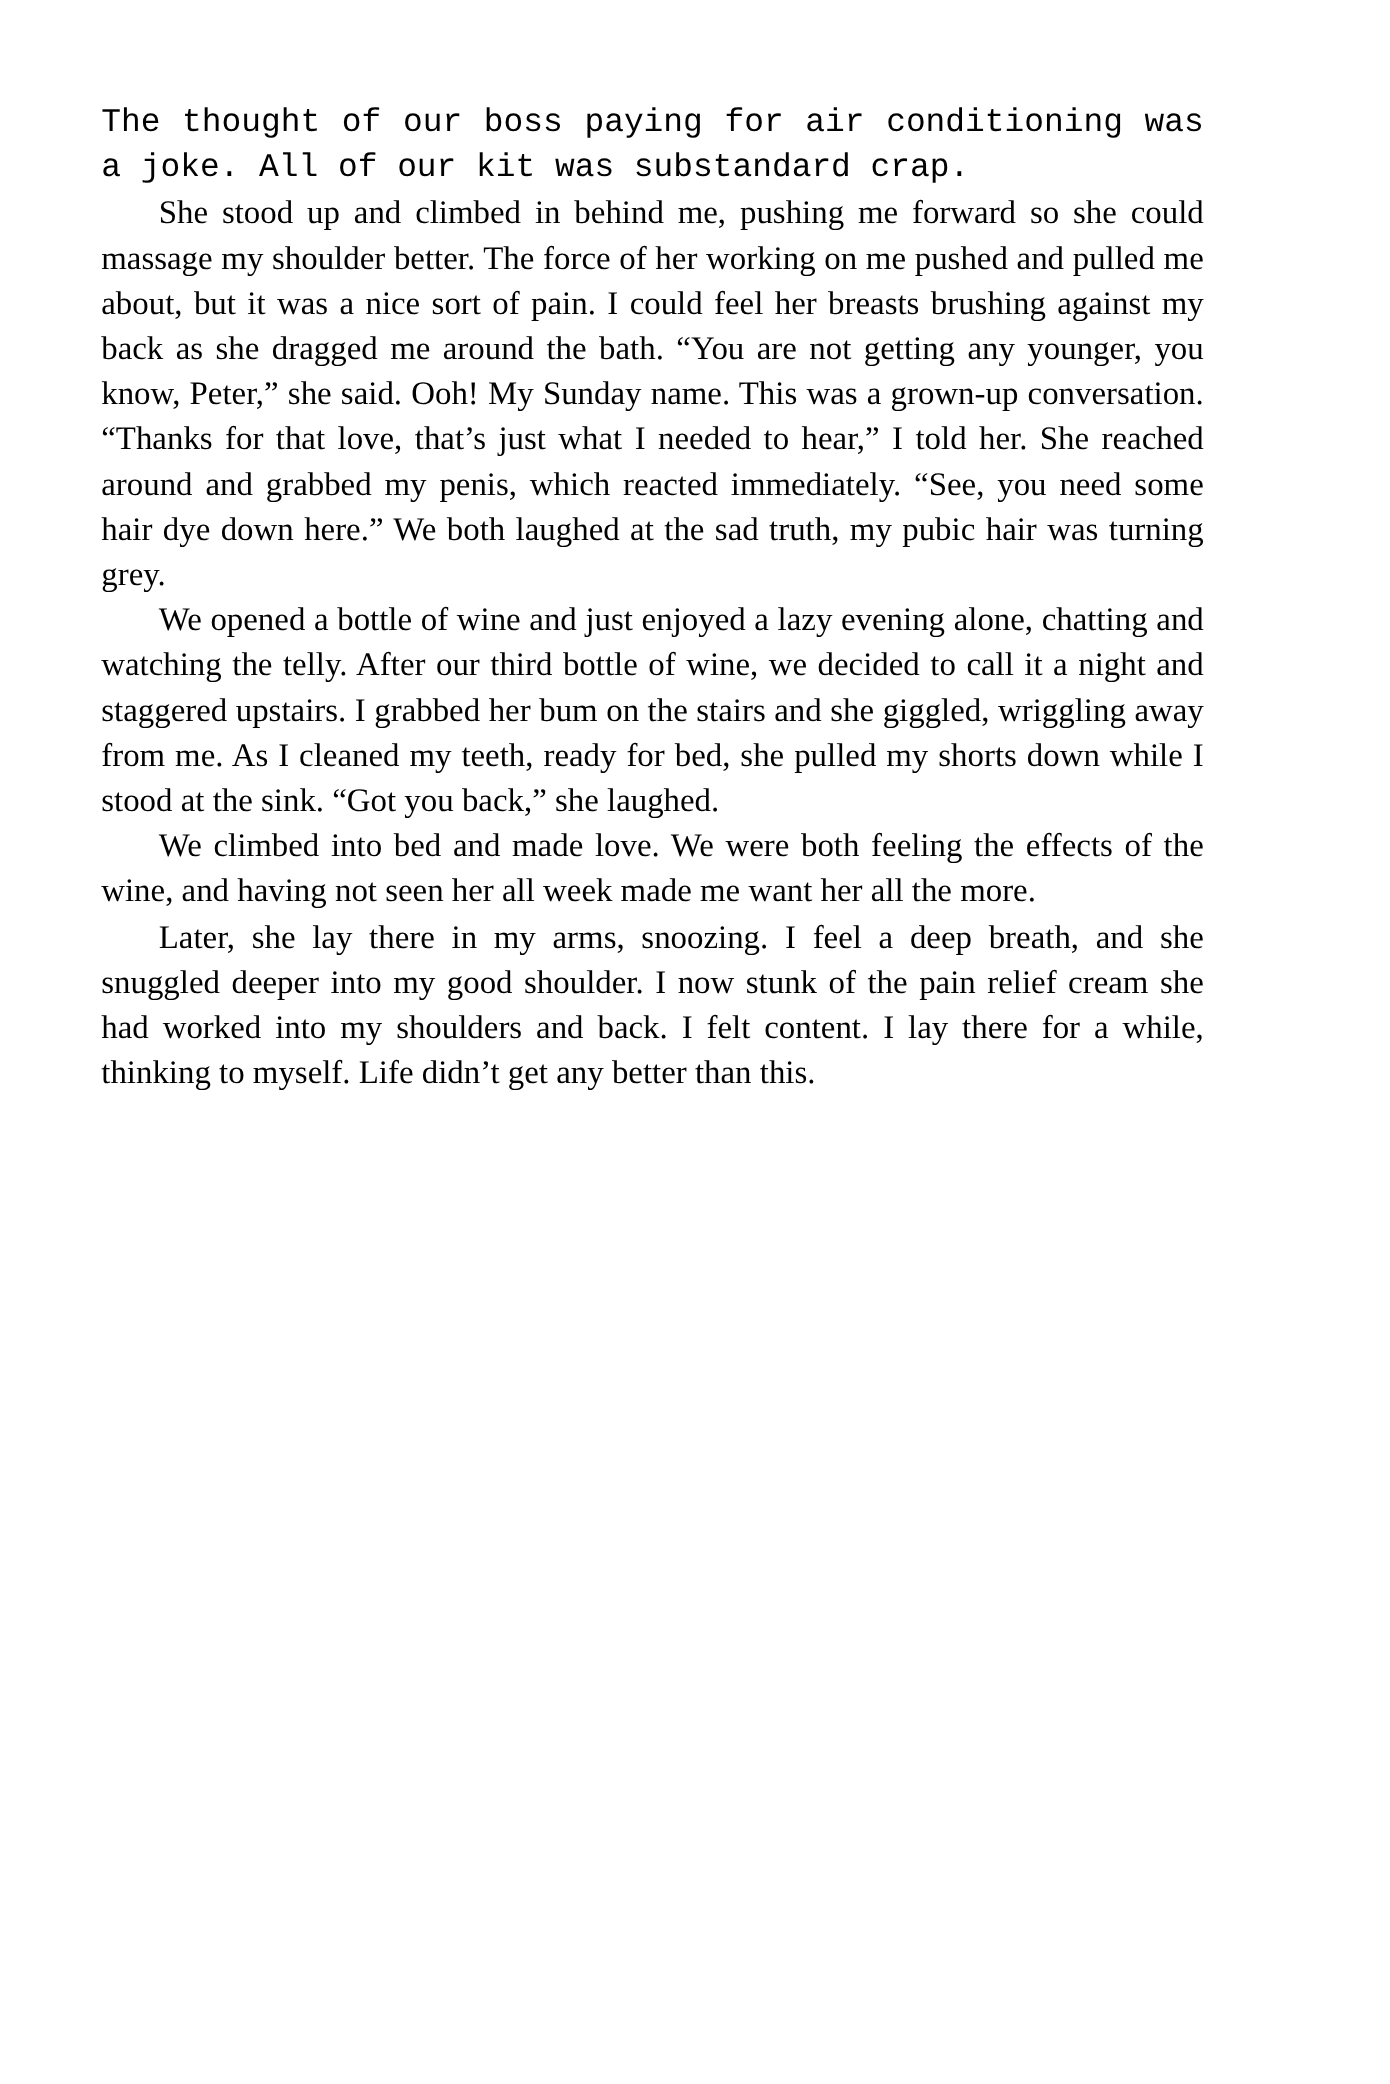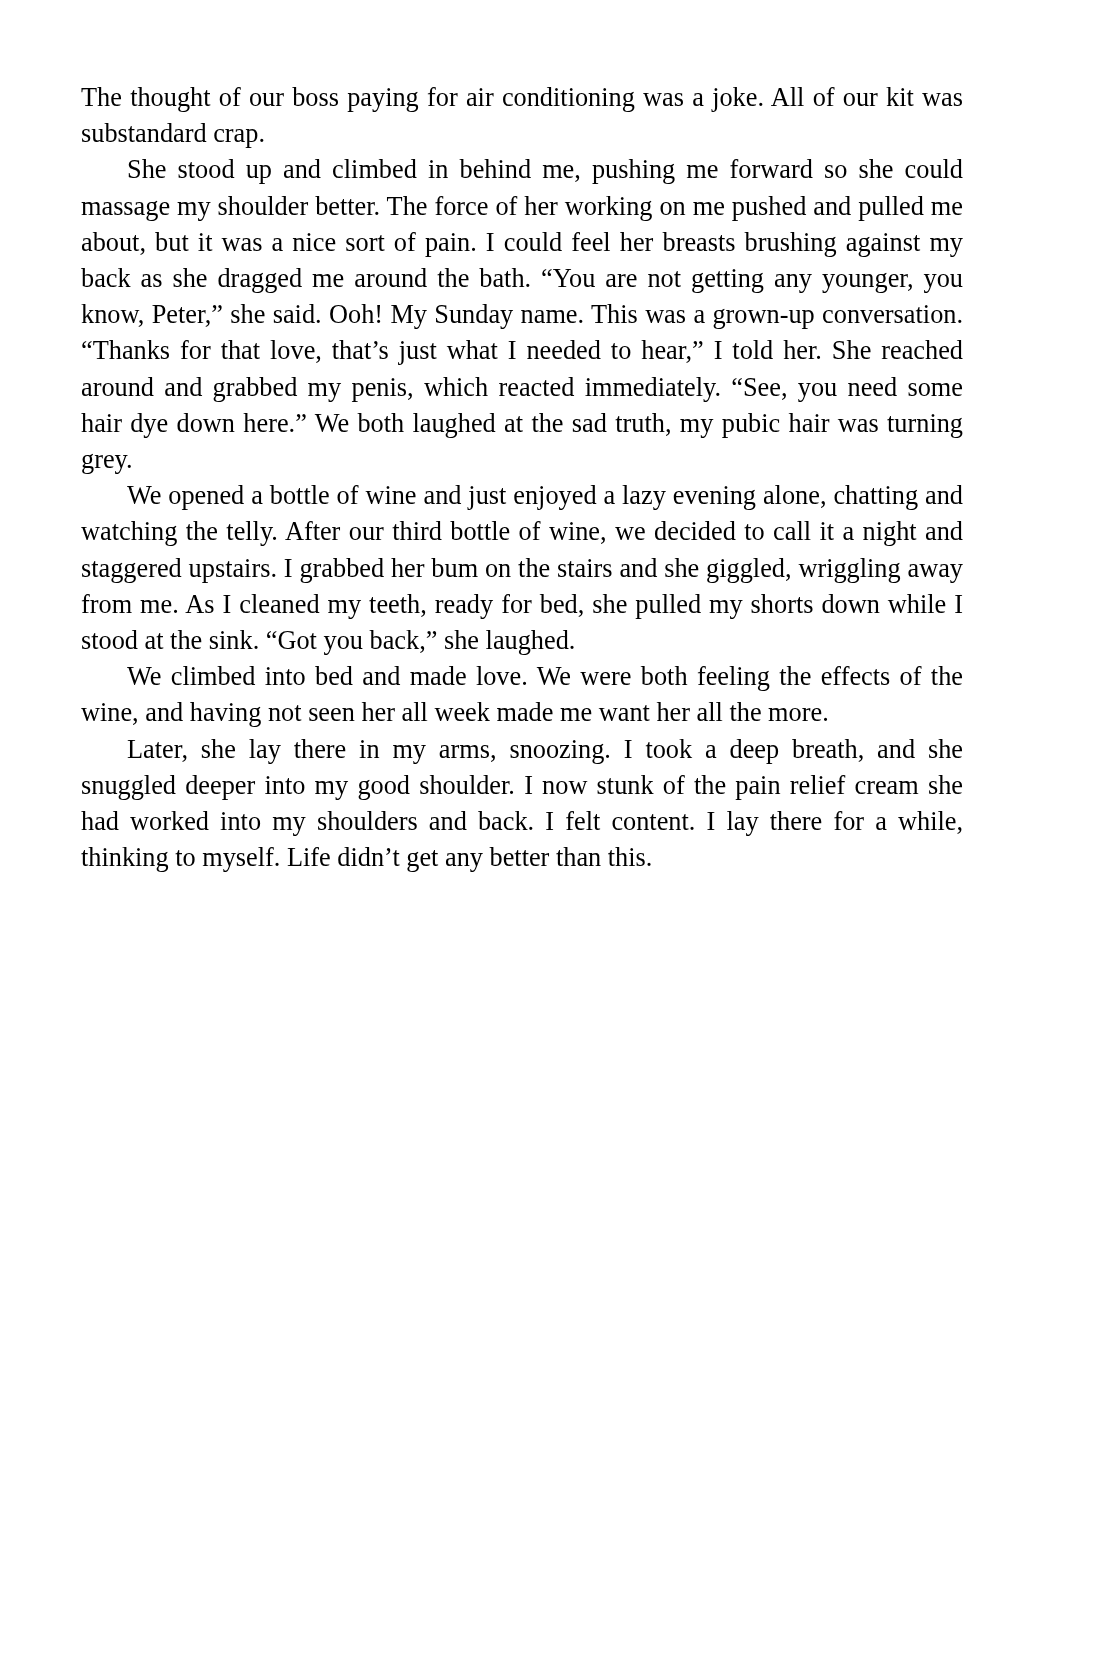--- a/index.html
+++ b/index.html
@@ -36,20 +36,21 @@
     text-align: justify;
     text-justify: inter-word;
     text-indent: 46px;
     hyphens: none;
     -webkit-hyphens: none;
     word-spacing: 0px;
     letter-spacing: 0px;
   }
   .para.no-indent {
     text-indent: 0;
+    font-family: Liberation Mono, monospace;
   }
   
   .para:last-child {
     margin-bottom: 0;
   }
 </style>
 </head>
 <body>
 
 <div class="page">
@@ -59,16 +60,16 @@
 
     <p class="para">She stood up and climbed in behind me, pushing me forward so she could massage my shoulder better. The force of her working on me pushed and pulled me about, but it was a nice sort of pain. I could feel her breasts brushing against my back as she dragged me around the bath. “You are not getting any younger, you know, Peter,” she said. Ooh! My Sunday name. This was a grown-up conversation. “Thanks for that love, that’s just what I needed to hear,” I told her. She reached around and grabbed my penis, which reacted immediately. “See, you need some hair dye down here.” We both laughed at the sad truth, my pubic hair was turning grey.</p>
 
 
 
     <p class="para">We opened a bottle of wine and just enjoyed a lazy evening alone, chatting and watching the telly.  After our third bottle of wine, we decided to call it a night and staggered upstairs. I grabbed her bum on the stairs and she giggled, wriggling away from me. As I cleaned my teeth, ready for bed, she pulled my shorts down while I stood at the sink. “Got you back,” she laughed.</p>
 
 
     <p class="para">We climbed into bed and made love. We were both feeling the effects of the wine, and having not seen her all week made me want her all the more.</p>
 
-    <p class="para">Later, she lay there in my arms, snoozing. I took a deep breath, and she snuggled deeper into my good shoulder. I now stunk of the pain relief cream she had worked into my shoulders and back. I felt content. I lay there for a while, thinking to myself. Life didn’t get any better than this.</p>
+    <p class="para">Later, she lay there in my arms, snoozing. I feel a deep breath, and she snuggled deeper into my good shoulder. I now stunk of the pain relief cream she had worked into my shoulders and back. I felt content. I lay there for a while, thinking to myself. Life didn’t get any better than this.</p>
 
   </div>
 </div>
 
 </body></html>

